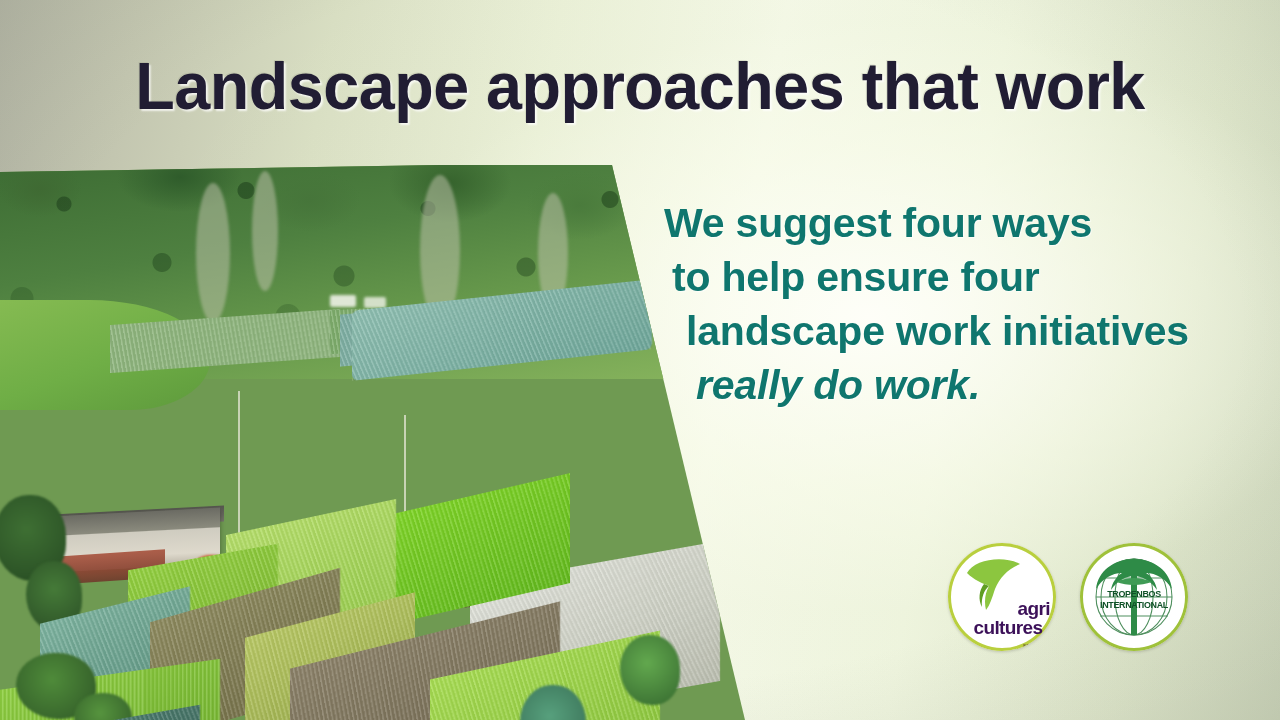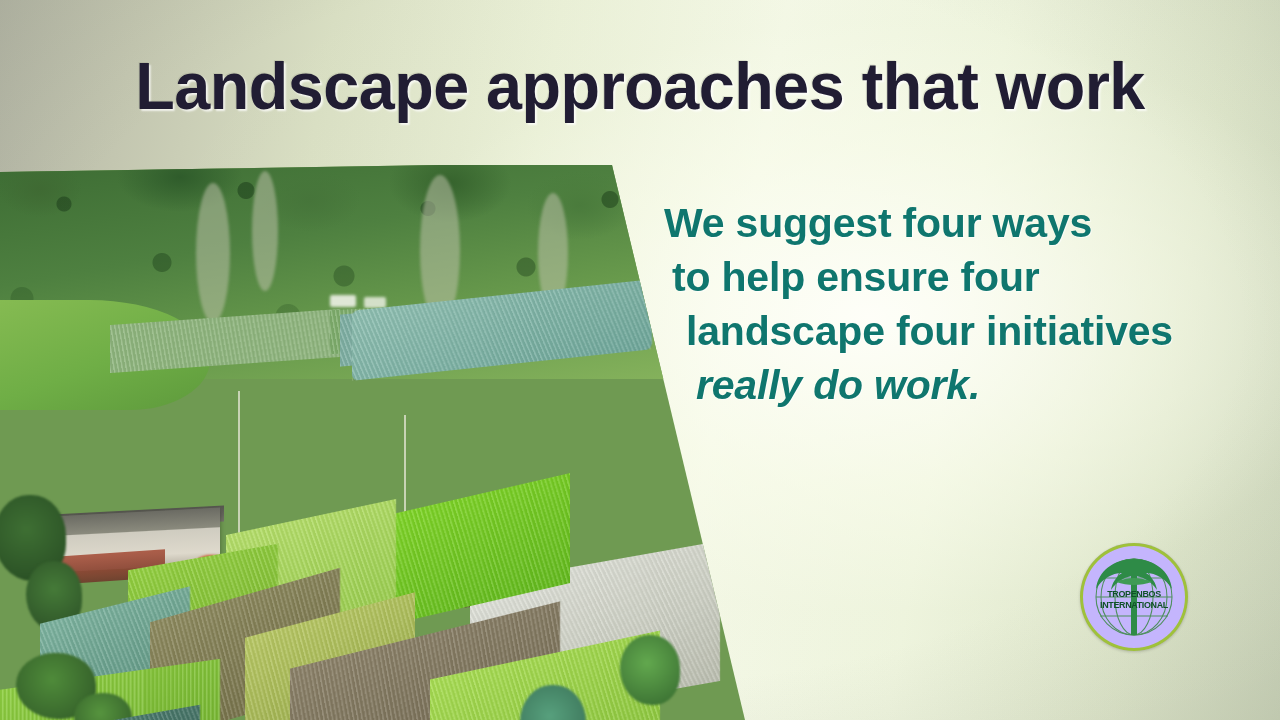--- a/index.html
+++ b/index.html
@@ -208,21 +208,21 @@
     top: 543px;
     width: 270px;
     height: 112px;
   }
   .logo {
     position: absolute;
     top: 0;
     width: 108px;
     height: 108px;
     border-radius: 50%;
-    background: #c4b5fd;
+    background: #ffffff;
     box-shadow: 0 0 0 3px #b9cf3e inset, 0 1px 3px rgba(0,0,0,0.18);
     overflow: hidden;
   }
   .logo.agri { left: 0; }
   .logo.tropenbos { left: 132px; box-shadow: 0 0 0 3px #9fc13a inset, 0 1px 3px rgba(0,0,0,0.18); }
 
   .agri-leaf {
     position: absolute;
     left: 16px; top: 12px;
     width: 58px; height: 56px;
@@ -321,26 +321,37 @@
 
       <div class="tree-dark" style="left:520px;top:520px;width:66px;height:78px;background:radial-gradient(circle at 45% 40%,#57a07d 0%,#3a7257 82%);"></div>
 
       <div class="tree-dark" style="left:620px;top:470px;width:60px;height:70px;background:radial-gradient(circle at 45% 40%,#62a84e 0%,#3d7434 82%);"></div>
     </div>
   </div>
 
   <div class="body-text">
     <span class="ln l1">We suggest four ways</span>
     <span class="ln l2">to help ensure four</span>
-    <span class="ln l3">landscape four initiatives</span>
+    <span class="ln l3">landscape work initiatives</span>
     <span class="ln l4">really do work.</span>
   </div>
 
   <div class="logos">
 
+    <div class="logo agri">
+      <svg class="agri-leaf" viewBox="0 0 58 56">
+        <path d="M3 18 C10 4, 40 0, 56 9 C44 14, 36 22, 31 34 C28 43, 26 50, 22 55 C20 47, 21 38, 25 31 C18 28, 10 25, 3 18 Z" fill="#8cc63f"></path>
+        <path d="M25 31 C20 35, 17 43, 18 52 C14 45, 15 35, 20 29 Z" fill="#5f9e22"></path>
+      </svg>
+      <div class="agri-text">
+        <span class="a1">agri</span>
+        <span class="a2">cultures</span>
+        <span class="a3">NETWORK</span>
+      </div>
+    </div>
 
     <div class="logo tropenbos">
       <svg class="tb-svg" width="96" height="96" viewBox="0 0 96 96">
         <g fill="none" stroke="#4f8f5e" stroke-width="1.1">
           <ellipse cx="48" cy="48" rx="38" ry="38"></ellipse>
           <ellipse cx="48" cy="48" rx="19" ry="38"></ellipse>
           <ellipse cx="48" cy="48" rx="33" ry="38"></ellipse>
           <line x1="10" y1="48" x2="86" y2="48"></line>
           <path d="M14 29 H82"></path>
           <path d="M14 67 H82"></path>

